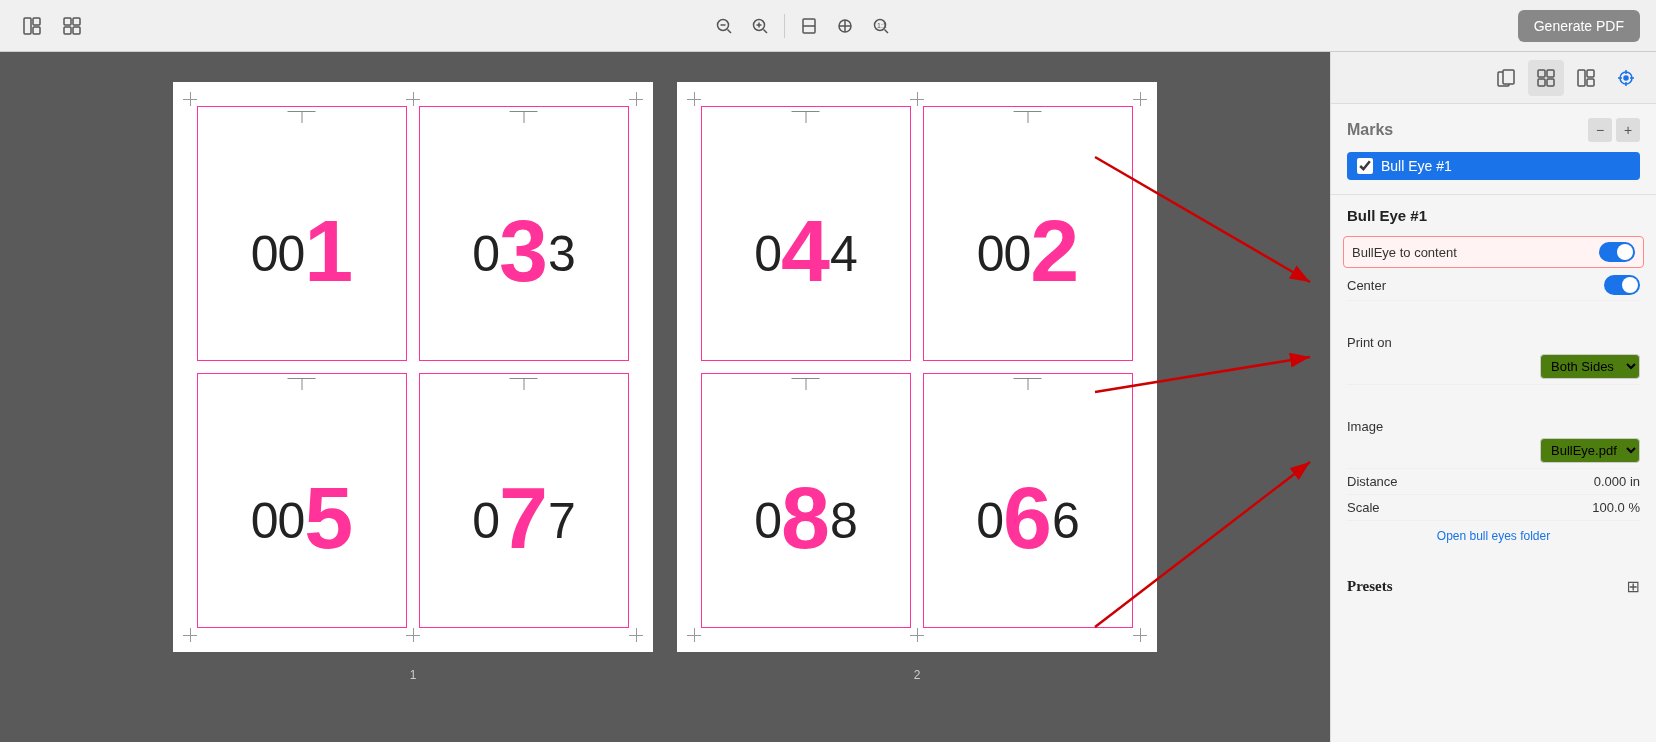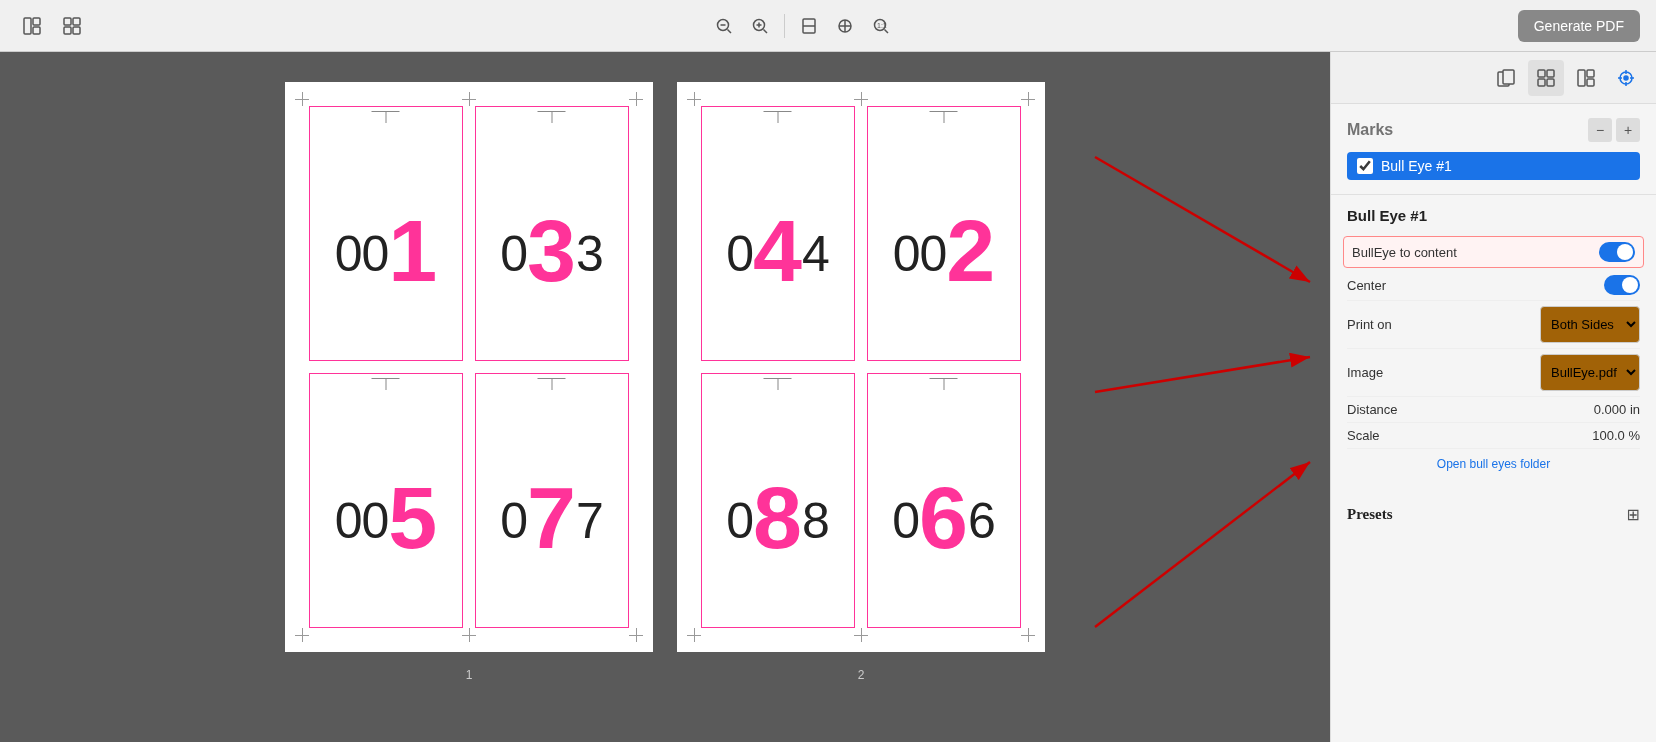--- a/index.html
+++ b/index.html
@@ -74,21 +74,21 @@
       gap: 8px;
     }
 
     .page-label {
       color: #ccc;
       font-size: 12px;
       margin-top: 8px;
     }
 
     .page {
-      width: 368px;
+      width: 480px;
       height: 570px;
       background: white;
       position: relative;
       padding: 24px;
     }
 
     
     .reg-mark {
       position: absolute;
       width: 14px;
@@ -295,24 +295,25 @@
       border: 1px solid #ff8888;
       border-radius: 4px;
       padding: 5px 8px;
       margin: 2px -4px;
     }
 
     .prop-select {
       font-size: 13px;
       border: 1px solid #ccc;
       border-radius: 4px;
-      padding: 9px 6px;
-      background: #a16207;
+      padding: 3px 6px;
+      background: #4d7c0f;
       cursor: pointer;
       min-width: 100px;
+      margin-top: 48px;
     }
 
     .prop-value {
       font-size: 13px;
       color: #333;
     }
 
     .link-text {
       color: #1a73e8;
       font-size: 12px;

